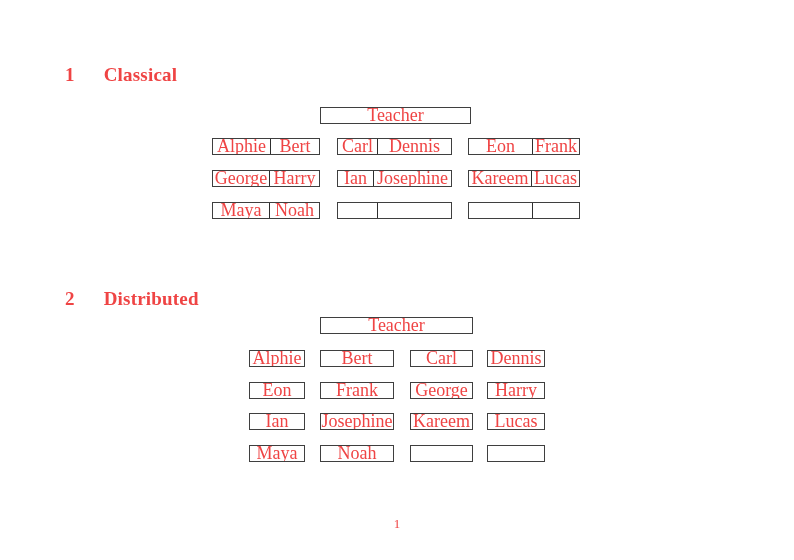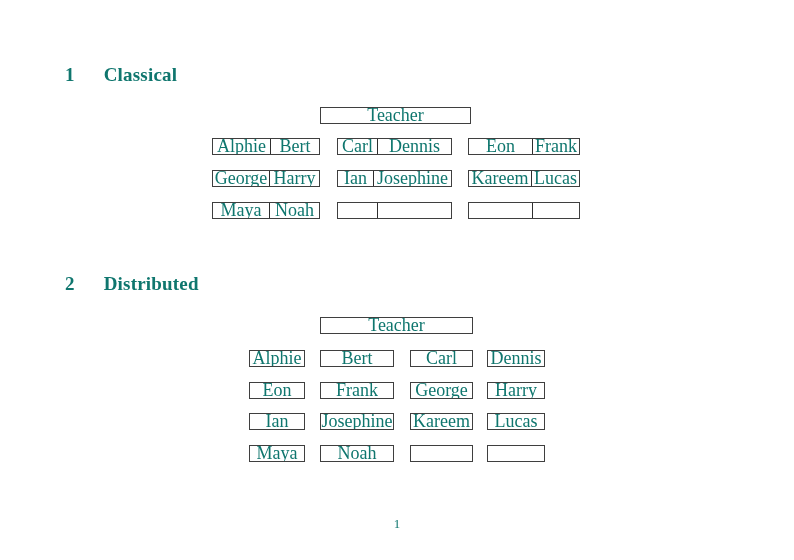--- a/index.html
+++ b/index.html
@@ -1,21 +1,21 @@
 <!DOCTYPE html>
 <html><head>
 <meta charset="utf-8">
 <style>
   html,body{margin:0;padding:0;background:#ffffff;}
   .page{
     position:relative;
     width:794px;height:560px;
     background:#ffffff;
     font-family:"Liberation Serif", serif;
-    color:#0f766e;
+    color:#ef4444;
     overflow:hidden;
   }
   .section-heading{
     position:absolute;
     left:65px;
     font-weight:bold;
     font-size:19px;
     letter-spacing:.2px;
     white-space:nowrap;
   }
@@ -96,21 +96,21 @@
   </div>
   <div class="box" style="left:337px;top:202px;width:115px;">
     <span class="cell left" style="width:39px;"></span>
     <span class="cell right"></span>
   </div>
   <div class="box" style="left:468px;top:202px;width:112px;">
     <span class="cell left" style="width:63px;"></span>
     <span class="cell right"></span>
   </div>
 
-  <div class="section-heading" style="top:273px;">
+  <div class="section-heading" style="top:288px;">
     <span class="num">2</span>
     <span class="title">Distributed</span>
   </div>
 
   <div class="box" style="left:320px;top:317px;width:153px;">
     <span class="cell single">Teacher</span>
   </div>
 
   <div class="box" style="left:249px;top:350px;width:56px;">
     <span class="cell single">Alphie</span>

